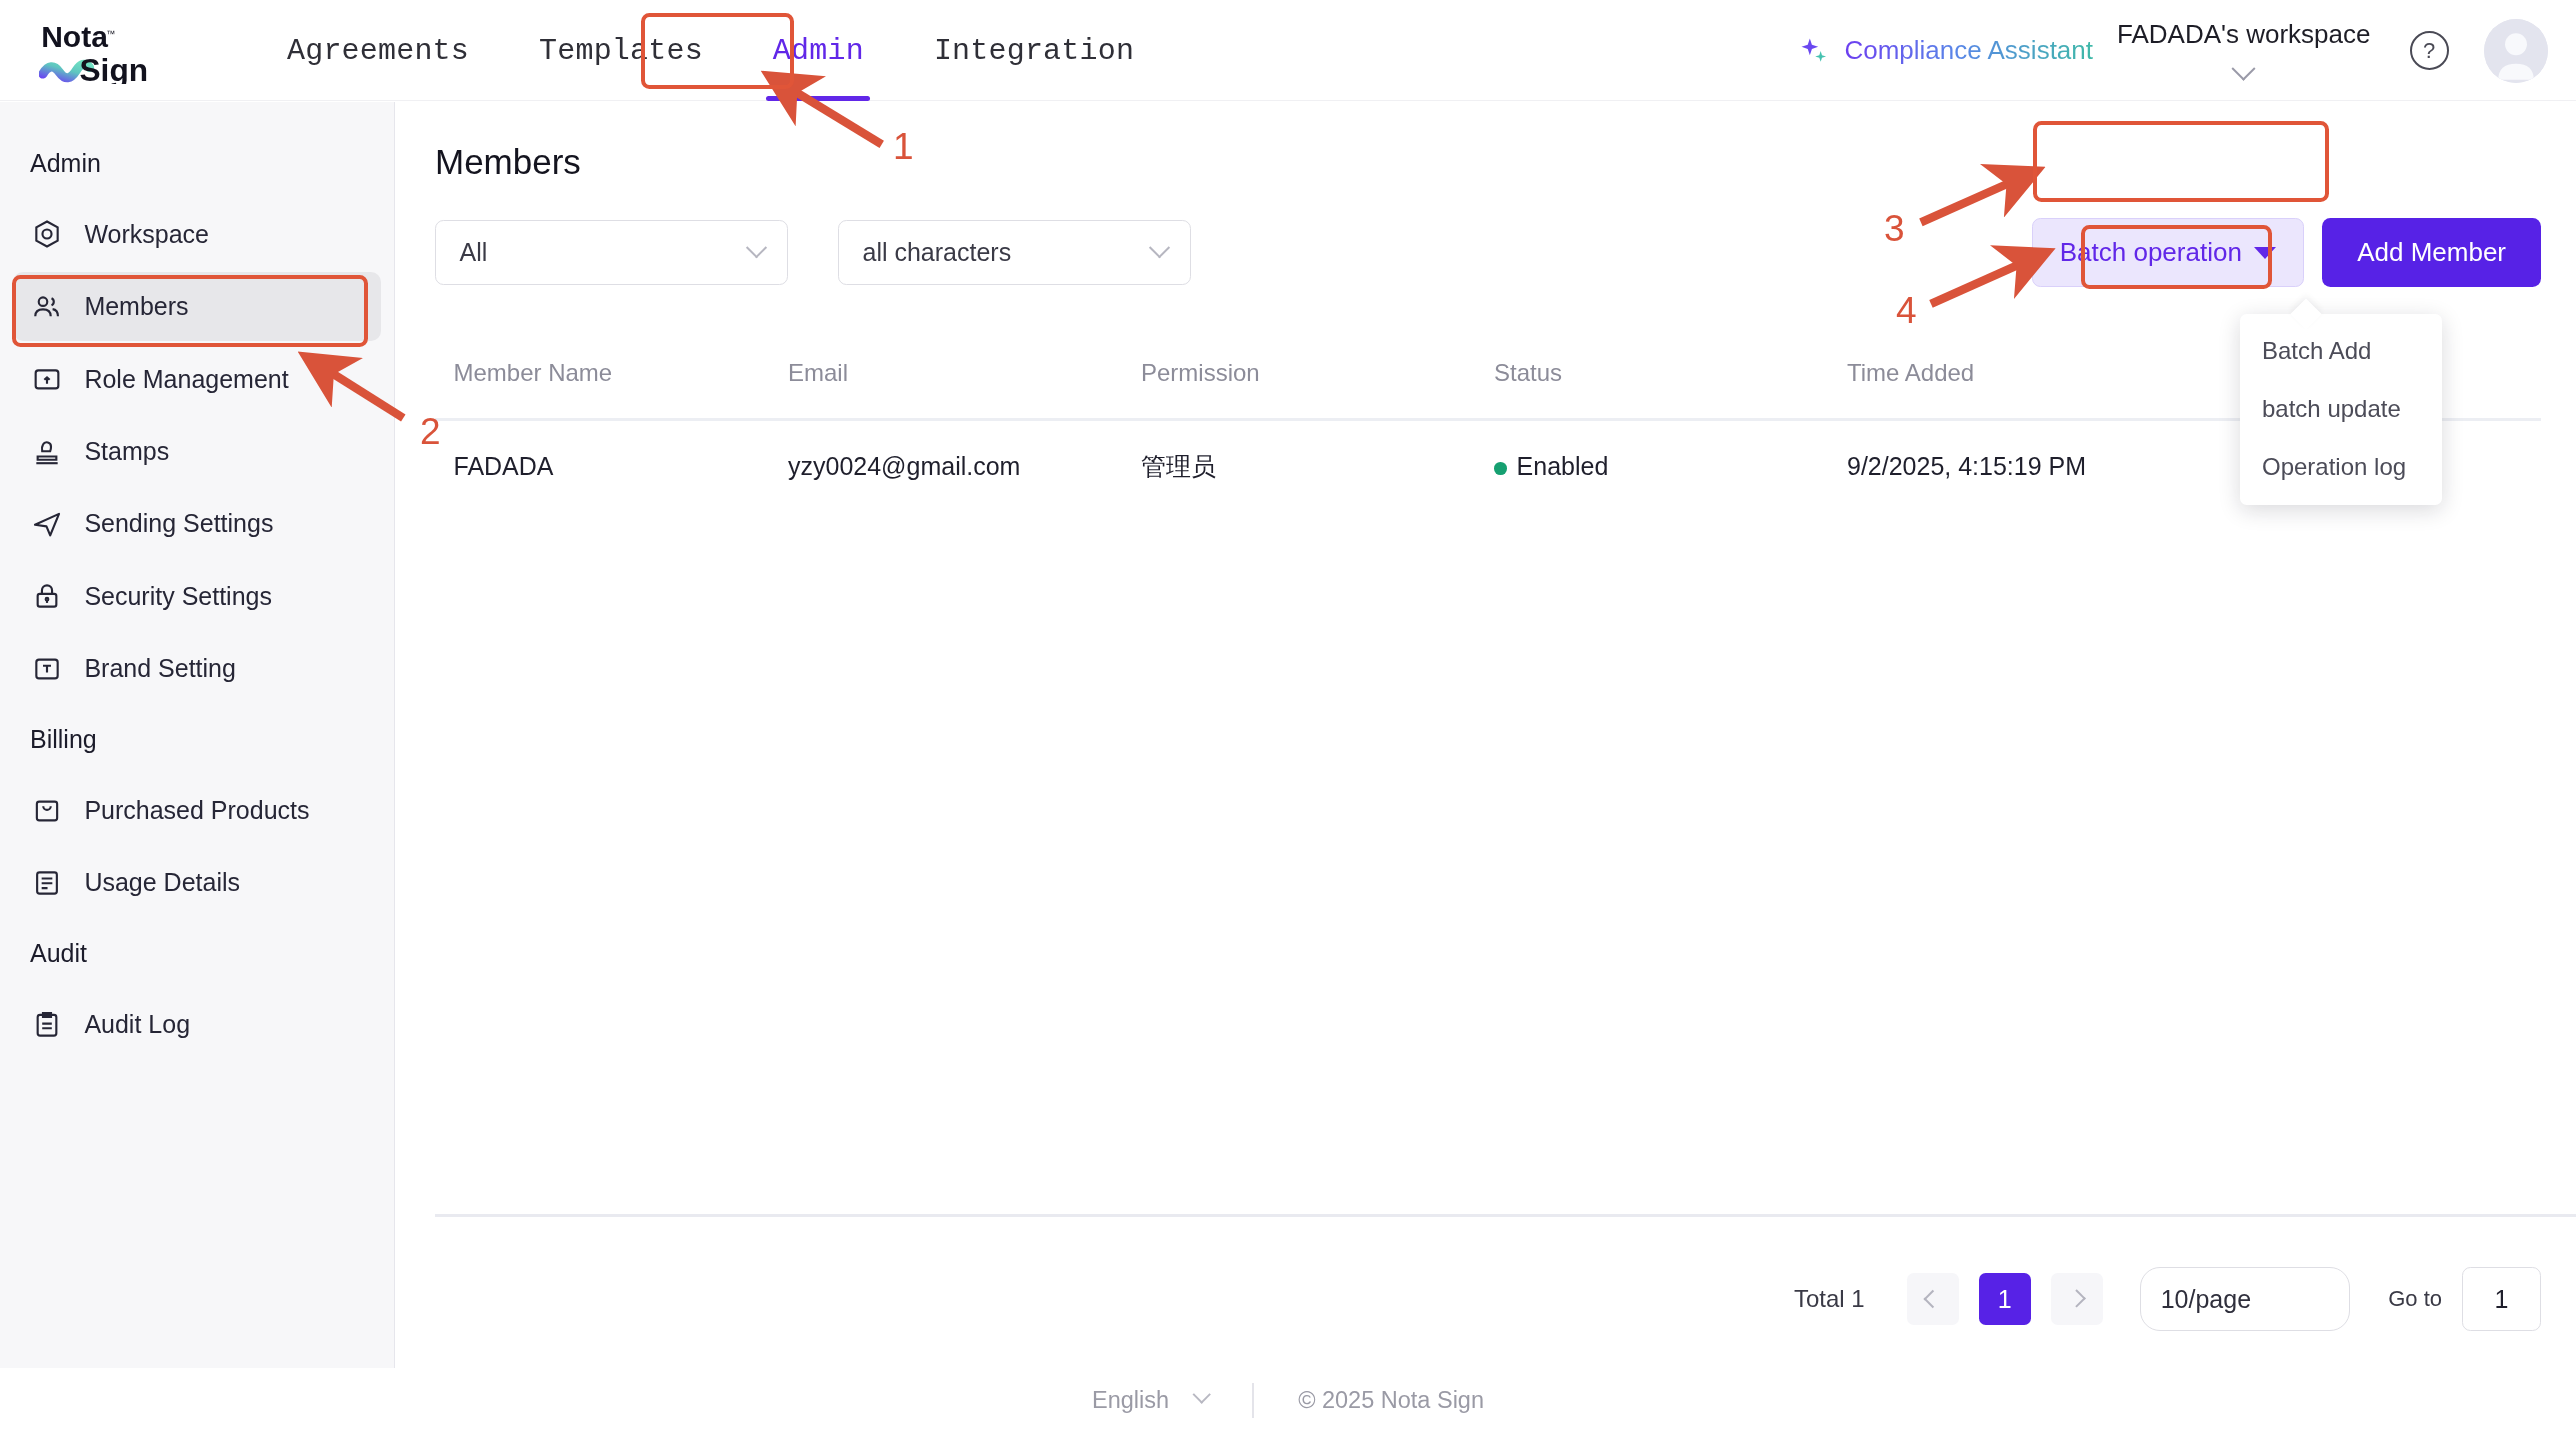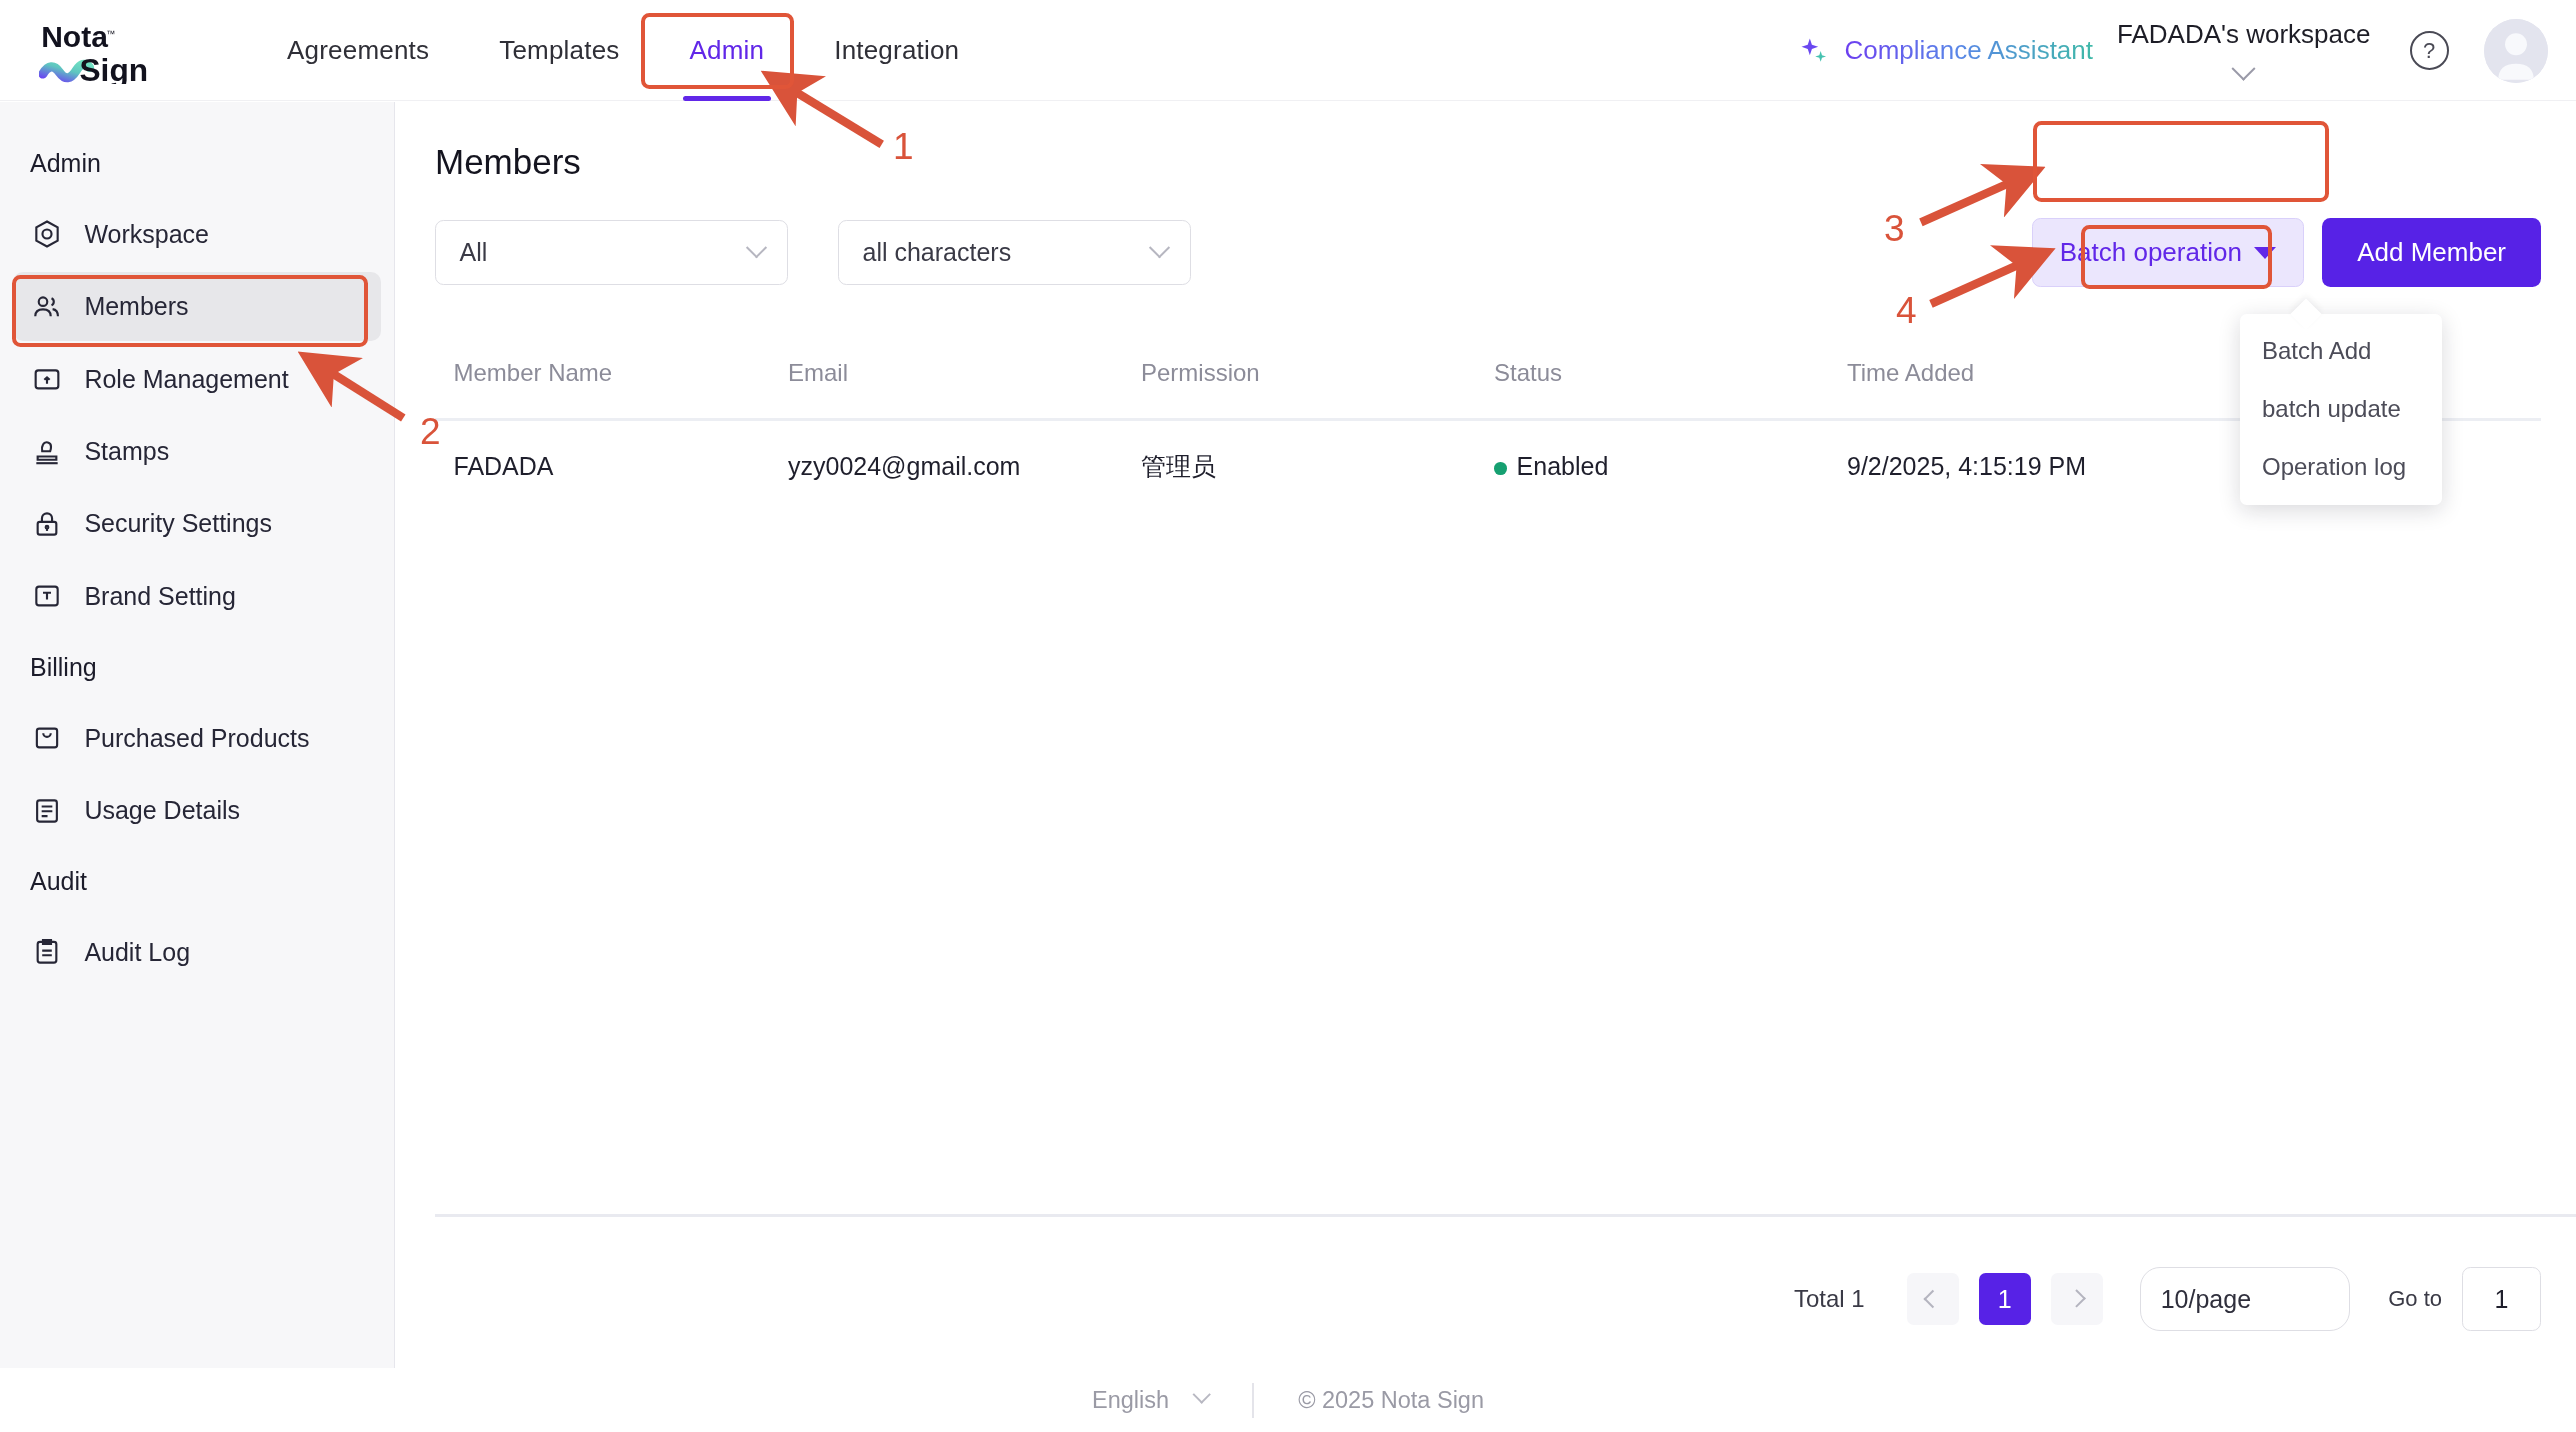--- a/index.html
+++ b/index.html
@@ -16,22 +16,22 @@
   .topbar {
     position: absolute; left:0; top:0; width:2576px; height:101px;
     background:#ffffff; display:flex; align-items:center;
     border-bottom: 1.7px solid #f0f0f3;
   }
   .logo { position:absolute; left:39px; top:18.5px; width:151px; height:65px; }
 
   .nav-tabs { position:absolute; left:252px; top:0; height:101px; display:flex; align-items:center; gap:0; }
   .nav-tab {
     position:relative; height:101px; display:flex; align-items:center;
-    padding: 0 35px; font-size:26px; color:#2f2f37; letter-spacing:0.2px;
-    cursor:pointer; white-space:nowrap;
+    padding: 0 35px; font-size:30px; color:#2f2f37; letter-spacing:0.2px;
+    cursor:pointer; white-space:nowrap;font-family:Liberation Mono, monospace;
   }
   .nav-tab.active { color:#6127e8; font-weight:400; }
   .nav-tab.active::after {
     content:""; position:absolute; left:28.5px; right:28.5px; bottom:0;
     height:5px; background:#6127e8; border-radius:2.5px;
   }
 
   .topright { position:absolute; right:28.5px; top:0; height:101px; display:flex; align-items:center; gap:0; }
 
   .compliance { display:flex; align-items:center; gap:15px; margin-right:24px; cursor:pointer; }
@@ -270,20 +270,28 @@
       <span class="ico">
         <svg width="32" height="32" viewBox="0 0 24 24" fill="none" stroke="#262636" stroke-width="1.6">
           <path d="M8.4 11.4 q-.6 -3.2 .6 -5 a3.2 3.2 0 0 1 6 1.6 q0 1.8 -.6 3.4 Z"></path>
           <path d="M5 15.4 h14 v2.4 H5 Z"></path>
             <path d="M4 20.4 h16"></path>
         </svg>
       </span>
       <span>Stamps</span>
     </div>
 
+    <div class="side-item">
+      <span class="ico">
+        <svg width="32" height="32" viewBox="0 0 24 24" fill="none" stroke="#262636" stroke-width="1.6">
+          <path d="M3 12.6 L21 4.4 L14.4 20.6 L11.6 13.8 Z" stroke-linejoin="round"></path>
+        </svg>
+      </span>
+      <span>Sending Settings</span>
+    </div>
 
     <div class="side-item">
       <span class="ico">
         <svg width="32" height="32" viewBox="0 0 24 24" fill="none" stroke="#262636" stroke-width="1.6">
           <rect x="5" y="10.4" width="14" height="9.6" rx="1.6"></rect>
           <path d="M8.2 10.4 V7.8 a3.8 3.8 0 0 1 7.6 0 v2.6"></path>
             <circle cx="12" cy="14.4" r="1"></circle>
             <path d="M12 15.6 v1.6"></path>
         </svg>
       </span>

